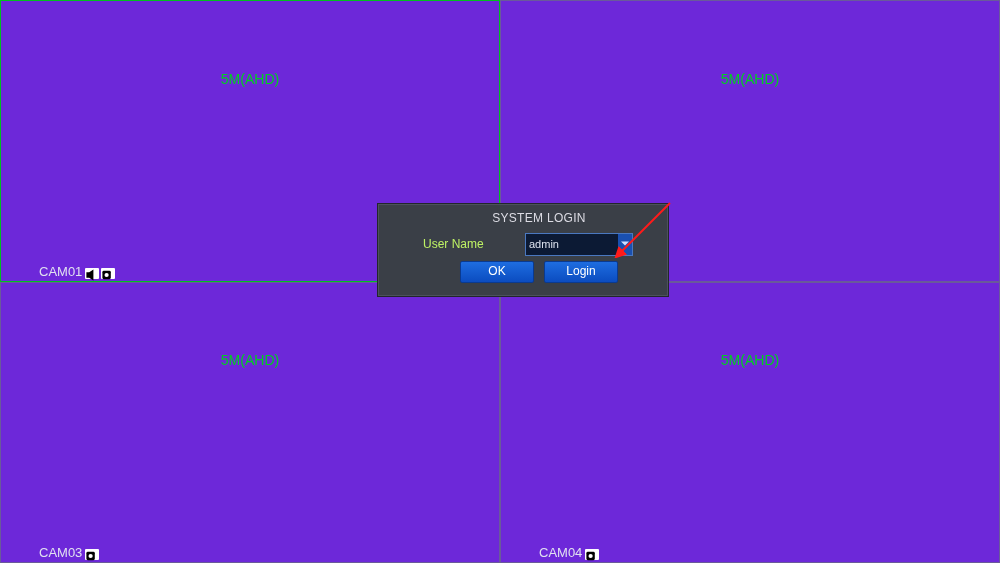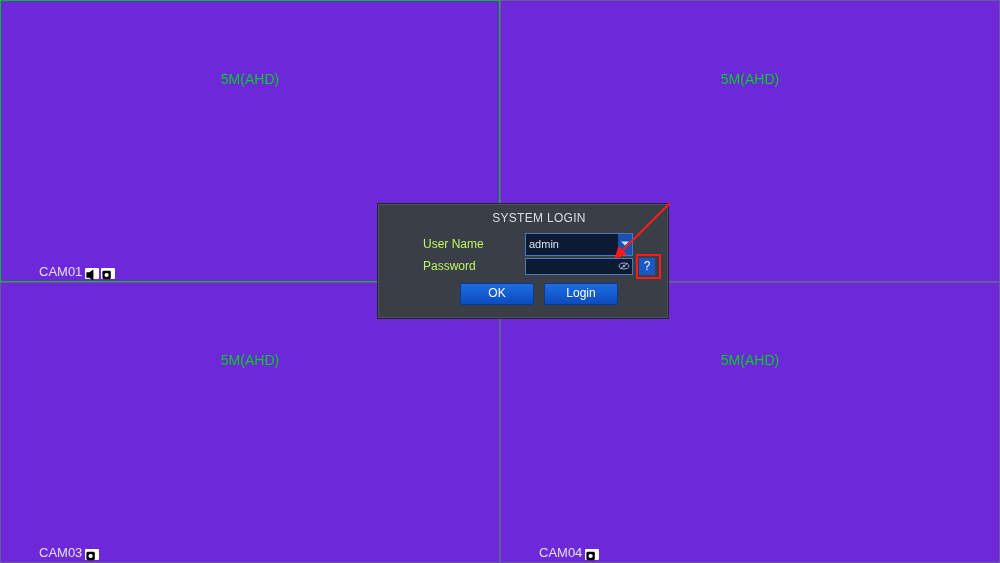--- a/index.html
+++ b/index.html
@@ -262,35 +262,20 @@
       <div class="lbl">User Name</div>
       <div class="combo">
         <span class="combo-val">admin</span>
         <span class="combo-arrow">
           <svg viewBox="0 0 10 6">
               <path d="M0 0 L5 5 L10 0 Z" fill="#cfe0ff"></path>
             </svg>
         </span>
       </div>
     </div>
-    <div class="row" style="position:relative;">
-      <div class="lbl">Password</div>
-      <div class="pwd-wrap">
-        <input type="password" class="pwd-input" value="" style="">
-        <span class="eye-btn">
-          <svg viewBox="0 0 12 10">
-              <ellipse cx="6" cy="5" rx="5" ry="3" fill="none" stroke="#9aaccc" stroke-width="1"></ellipse>
-              <circle cx="6" cy="5" r="1.2" fill="#9aaccc"></circle>
-              <line x1="2" y1="8" x2="10" y2="2" stroke="#9aaccc" stroke-width="1"></line>
-            </svg>
-        </span>
-      </div>
-      <div class="help-btn">?</div>
-      <div class="help-highlight" style="left:213px; top:-1px;"></div>
-    </div>
   </div>
   <div class="btn-row">
     <div class="dlg-btn">OK</div>
     <div class="dlg-btn">Login</div>
   </div>
 </div>
 
 <svg class="annot-arrow" style="left:610px; top:198px; width:70px; height:60px;">
   <defs>
     <marker id="ah" markerWidth="8" markerHeight="8" refX="2" refY="3" orient="auto">

